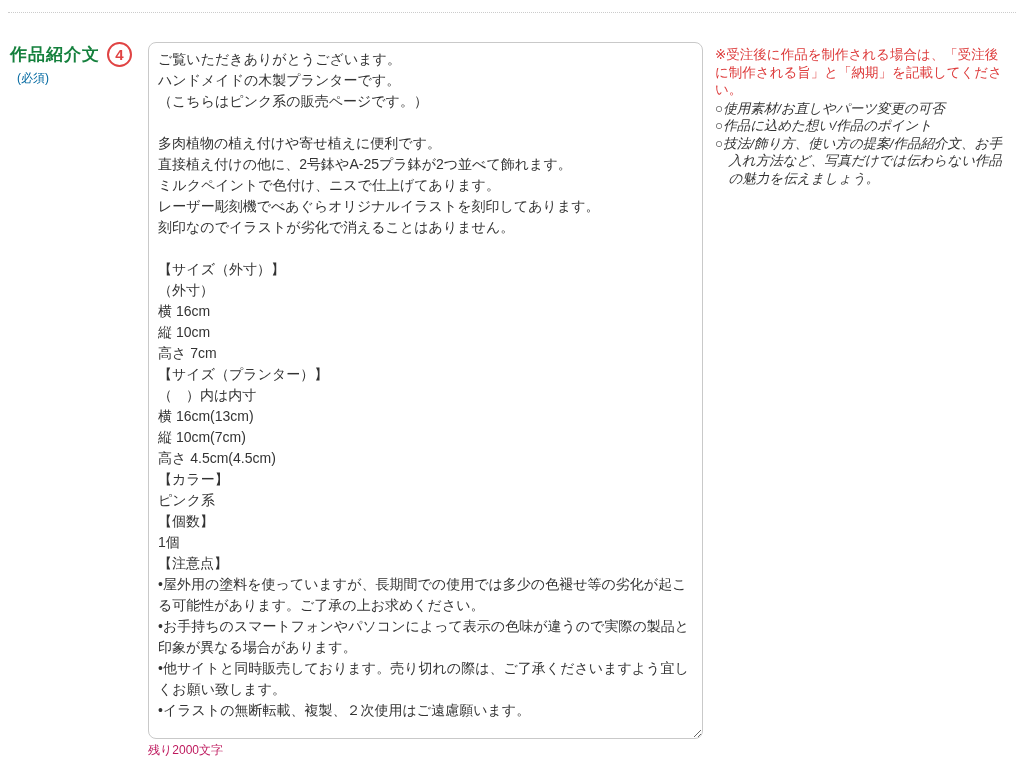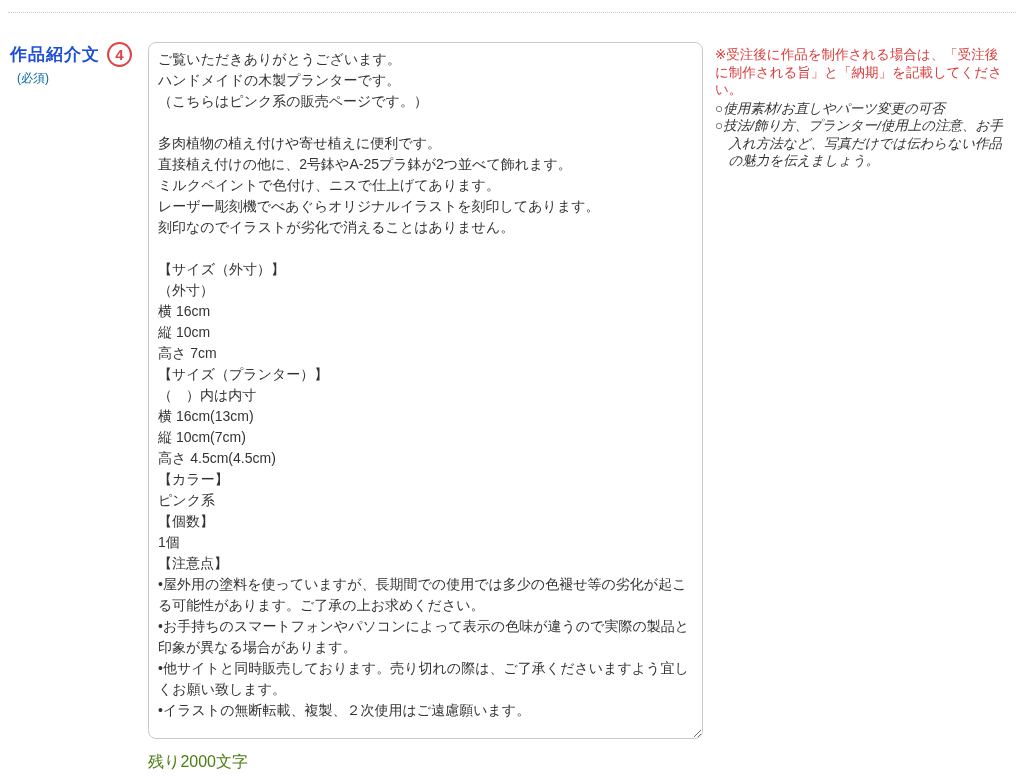--- a/index.html
+++ b/index.html
@@ -30,21 +30,21 @@
     width: 132px;
   }
   .label-line {
     display: flex;
     align-items: center;
     gap: 7px;
   }
   .field-label {
     font-size: 17px;
     font-weight: bold;
-    color: #1d4ed8;
+    color: #15803d;
     letter-spacing: 1px;
     white-space: nowrap;
   }
   .step-badge {
     display: inline-flex;
     align-items: center;
     justify-content: center;
     width: 21px;
     height: 21px;
     border: 2px solid #e04343;
@@ -77,23 +77,22 @@
     font-size: 14px;
     line-height: 21px;
     resize: vertical;
     overflow-y: auto;
     outline: none;
   }
   .char-counter {
     position: absolute;
     left: 148px;
     top: 742px;
-    font-size: 16px;
-    color: #4d7c0f;
-    margin-top: 10px;
+    font-size: 12px;
+    color: #be185d;
   }
   
   .side-note {
     position: absolute;
     left: 715px;
     top: 46px;
     width: 293px;
     font-size: 13.5px;
     line-height: 17.5px;
   }
@@ -155,17 +154,18 @@
 •お手持ちのスマートフォンやパソコンによって表示の色味が違うので実際の製品と印象が異なる場合があります。
 •他サイトと同時販売しております。売り切れの際は、ご了承くださいますよう宜しくお願い致します。
 •イラストの無断転載、複製、２次使用はご遠慮願います。</textarea>
 
   <div class="char-counter">残り2000文字</div>
 
   <div class="side-note">
     <div class="side-warning">※受注後に作品を制作される場合は、「受注後に制作される旨」と「納期」を記載してください。</div>
     <div class="side-tips">
       <div class="side-tip">○使用素材/お直しやパーツ変更の可否</div>
-      <div class="side-tip">○技法/飾り方、プランター/使用上の注意、お手入れ方法など、写真だけでは伝わらない作品の魅力を伝えましょう。</div>
+      <div class="side-tip">○作品に込めた想い/作品のポイント</div>
+      <div class="side-tip">○技法/飾り方、使い方の提案/作品紹介文、お手入れ方法など、写真だけでは伝わらない作品の魅力を伝えましょう。</div>
     </div>
   </div>
 
 </div>
 
 </body></html>

